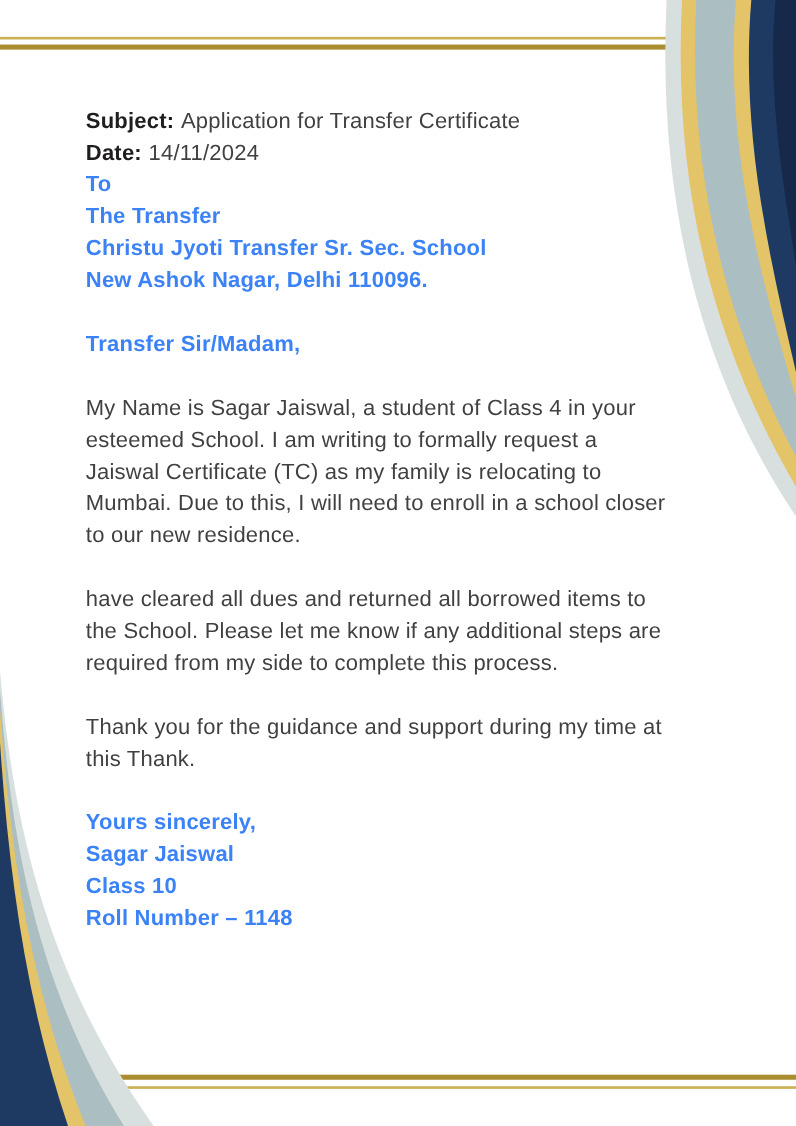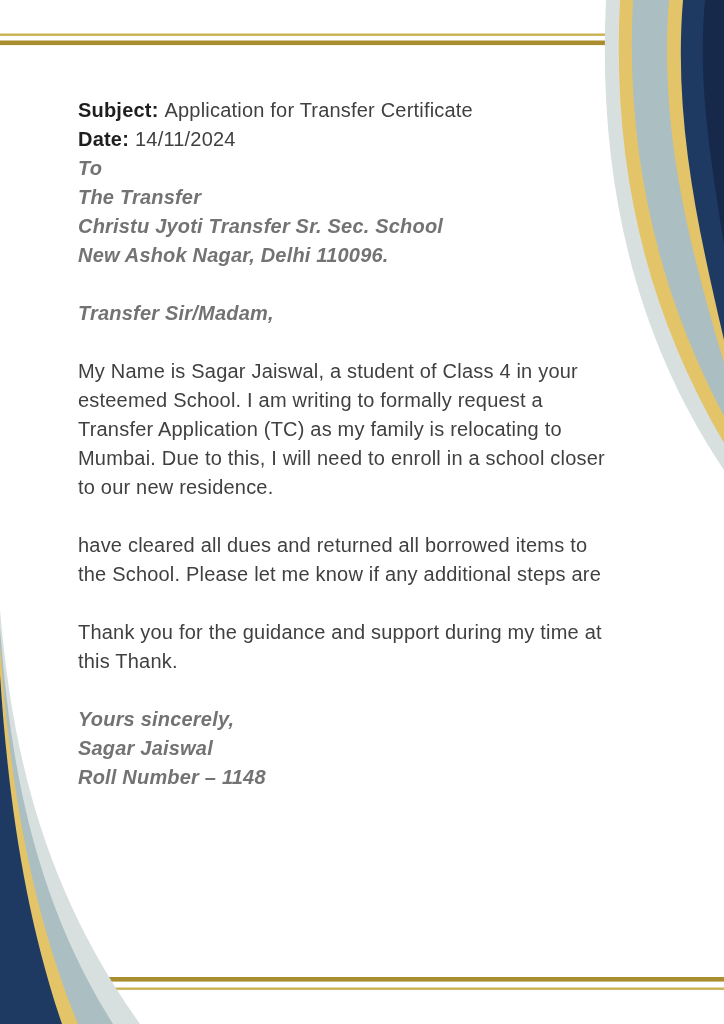--- a/index.html
+++ b/index.html
@@ -26,21 +26,21 @@
     z-index:2;
     font-size:20px;
     line-height:29px;
     letter-spacing:0.2px;
     color:#403f41;
     margin-left:25px;
   }
   .blk{margin:0;}
   .blk + .blk{margin-top:29px;}
   .line{white-space:nowrap;}
-  .b{font-weight:bold;color:#737373;font-style:italic;}
+  .b{font-weight:bold;color:#3b82f6;}
   .lbl{font-weight:bold;color:#1f1d1e;margin-right:6px;}
 </style>
 </head>
 <body>
 
 <div class="page">
 
   <svg class="deco" viewBox="0 0 724 1024" xmlns="http://www.w3.org/2000/svg">
 
     <rect x="0" y="33.5" width="650" height="2.4" fill="#c9b154"></rect>
@@ -74,35 +74,37 @@
       <div class="line b">The Transfer</div>
       <div class="line b">Christu Jyoti Transfer Sr. Sec. School</div>
       <div class="line b">New Ashok Nagar, Delhi 110096.</div>
     </div>
 
     <div class="blk line b">Transfer Sir/Madam,</div>
 
     <div class="blk">
       <div class="line">My Name is Sagar Jaiswal, a student of Class 4 in your</div>
       <div class="line">esteemed School. I am writing to formally request a</div>
-      <div class="line">Transfer Application (TC) as my family is relocating to</div>
+      <div class="line">Jaiswal Certificate (TC) as my family is relocating to</div>
       <div class="line">Mumbai. Due to this, I will need to enroll in a school closer</div>
       <div class="line">to our new residence.</div>
     </div>
 
     <div class="blk">
       <div class="line">have cleared all dues and returned all borrowed items to</div>
       <div class="line">the School. Please let me know if any additional steps are</div>
+      <div class="line">required from my side to complete this process.</div>
     </div>
 
     <div class="blk">
       <div class="line">Thank you for the guidance and support during my time at</div>
       <div class="line">this Thank.</div>
     </div>
 
     <div class="blk">
       <div class="line b">Yours sincerely,</div>
       <div class="line b">Sagar Jaiswal</div>
+      <div class="line b">Class 10</div>
       <div class="line b">Roll Number – 1148</div>
     </div>
 
   </div>
 </div>
 
 </body></html>

